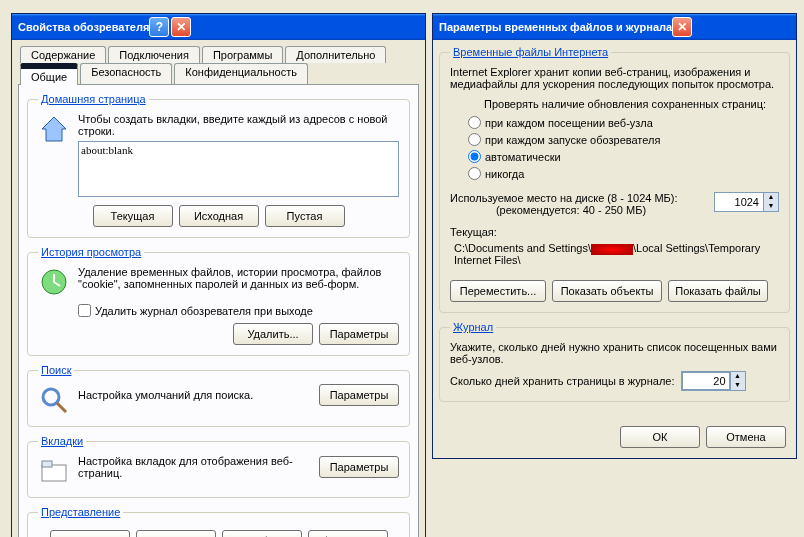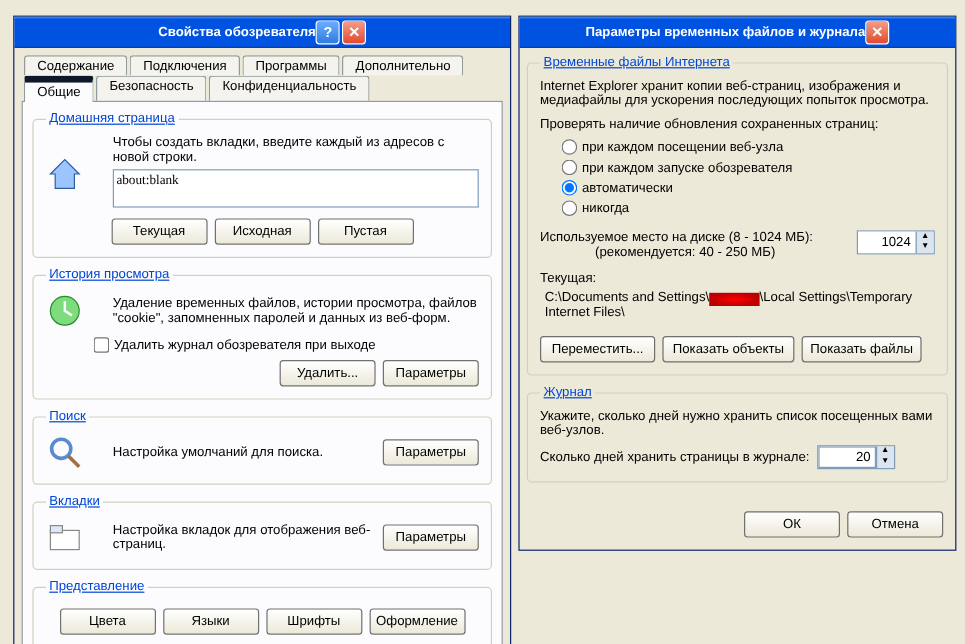--- a/index.html
+++ b/index.html
@@ -1,40 +1,40 @@
 <!DOCTYPE html>
 <html><head>
 <meta charset="utf-8">
 <style>
 * { box-sizing: border-box; margin: 0; padding: 0; font-family: Tahoma, sans-serif; font-size: 11px; }
 body { background: #ece9d8; width: 804px; height: 537px; position: relative; overflow: hidden; }
 
 .dlg { position: absolute; border: 1px solid #0a246a; background: #ece9d8; }
-.titlebar { background: linear-gradient(to bottom, #3a95ff 0%, #0053e1 8%, #0053e1 92%, #003db3 100%); color: #fff; font-weight: bold; padding: 4px 6px; height: 26px; display: flex; align-items: center; justify-content: center; font-size: 12px; }
+.titlebar { background: linear-gradient(to bottom, #3a95ff 0%, #0053e1 8%, #0053e1 92%, #003db3 100%); color: #fff; font-weight: bold; padding: 4px 6px; height: 26px; display: flex; align-items: center; justify-content: flex-start; font-size: 12px; }
 .titlebar .btns { display: flex; gap: 2px; }
 .titlebar .sysbtn { width: 20px; height: 20px; background: linear-gradient(to bottom,#f39c88,#e14b2e); border: 1px solid #fff; border-radius: 3px; display: flex; align-items: center; justify-content: center; color: #fff; font-weight: bold; font-size: 12px; }
 .titlebar .helpbtn { background: linear-gradient(to bottom,#6badff,#2f7de0); }
 
 .dlg-body { padding: 6px; }
 
 .tabs { position: relative; }
 .tab-row { display: flex; margin-left: 2px; }
 .tab { border: 1px solid #919b9c; border-bottom: none; background: #f4f3ee; padding: 2px 10px; margin-right: 2px; border-top-left-radius: 3px; border-top-right-radius: 3px; position: relative; z-index: 1; }
 .tab.active { background: #fcfcfe; border-top: 6px solid #0f172a; z-index: 3; }
 .tabs-area { border: 1px solid #919b9c; background: #fcfcfe; padding: 8px; margin-top: -1px; position: relative; z-index: 2; }
 
 fieldset { border: 1px solid #d0d0bf; border-radius: 4px; padding: 8px 10px 10px 10px; margin-bottom: 8px; }
 legend { color: #0046d5; padding: 0 3px; text-decoration: underline; }
 
-.row { display: flex; align-items: center; gap: 24px; }
+.row { display: flex; align-items: flex-start; gap: 8px; }
 .icon48 { width: 32px; height: 32px; flex: 0 0 32px; }
 .home-icon svg, .history-icon svg, .search-icon svg, .tabs-icon svg { width: 32px; height: 32px; }
 .desc { flex: 1; }
 
-textarea.homepage { width: 100%; height: 32px; border: 1px solid #7f9db9; padding: 2px; font-family: Tahoma; font-size: 11px; background: #fff; resize: none; margin-top: 4px; }
+textarea.homepage { width: 100%; height: 56px; border: 1px solid #7f9db9; padding: 2px; font-family: Tahoma; font-size: 11px; background: #fff; resize: none; margin-top: 4px; }
 
 .btn-row { display: flex; justify-content: flex-end; gap: 6px; margin-top: 6px; }
 .btn-row.center { justify-content: center; }
 button.win { background: linear-gradient(to bottom,#fff,#ece9d8); border: 1px solid #707070; border-radius: 3px; padding: 2px 0; min-width: 80px; height: 22px; }
 
 .checkbox-row { display: flex; align-items: center; gap: 4px; margin-top: 6px; margin-left: 40px; }
 input[type=checkbox] { width: 13px; height: 13px; }
 
 .radio-block { margin-left: 18px; margin-top: 4px; }
 .radio-row { display: flex; align-items: center; gap: 4px; padding: 2px 0; }
@@ -177,21 +177,21 @@
     <span>Параметры временных файлов и журнала</span>
     <div class="btns">
       <div class="sysbtn">✕</div>
     </div>
   </div>
   <div class="dlg-body">
 
     <fieldset>
       <legend>Временные файлы Интернета</legend>
       <div>Internet Explorer хранит копии веб-страниц, изображения и медиафайлы для ускорения последующих попыток просмотра.</div>
-      <div style="margin-top:8px;">Проверять наличие обновления сохраненных страниц:</div>
+      <div style="margin-top:8px;margin-left:34px;">Проверять наличие обновления сохраненных страниц:</div>
       <div class="radio-block">
         <div class="radio-row">
             <input type="radio" name="upd" style="">
             <span>при каждом посещении веб-узла</span>
           </div>
         <div class="radio-row">
             <input type="radio" name="upd" style="">
             <span>при каждом запуске обозревателя</span>
           </div>
         <div class="radio-row">

